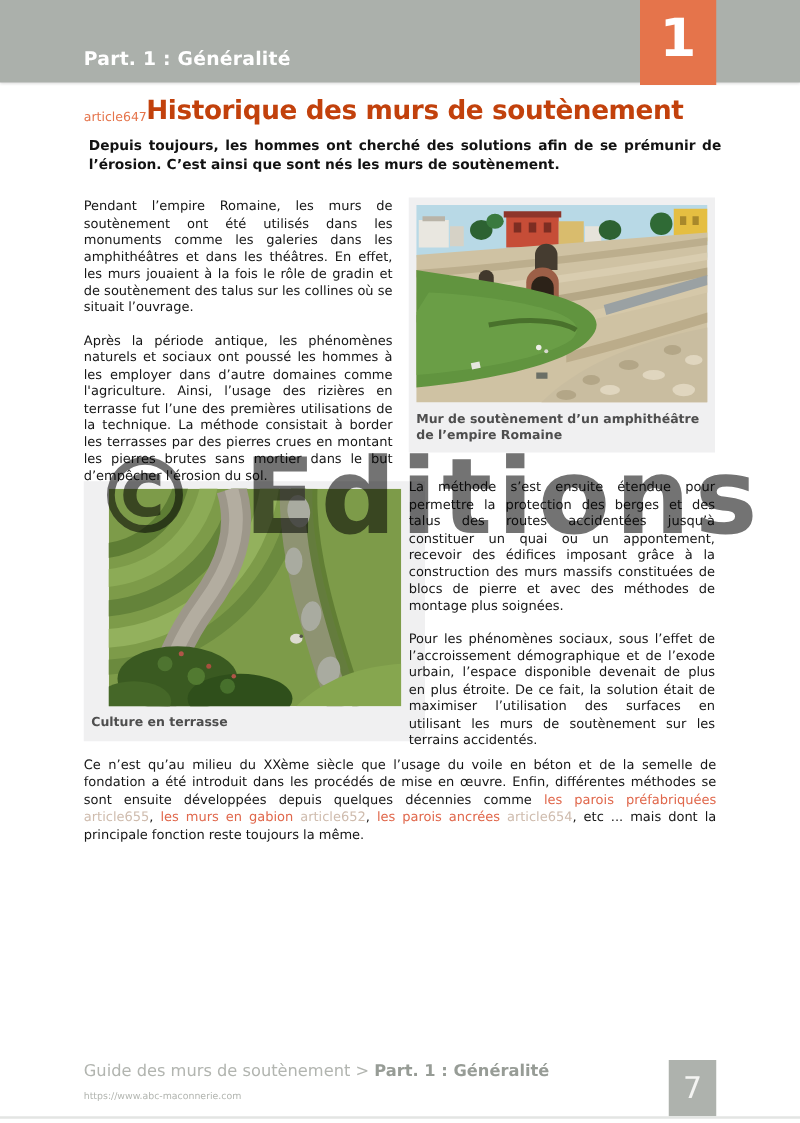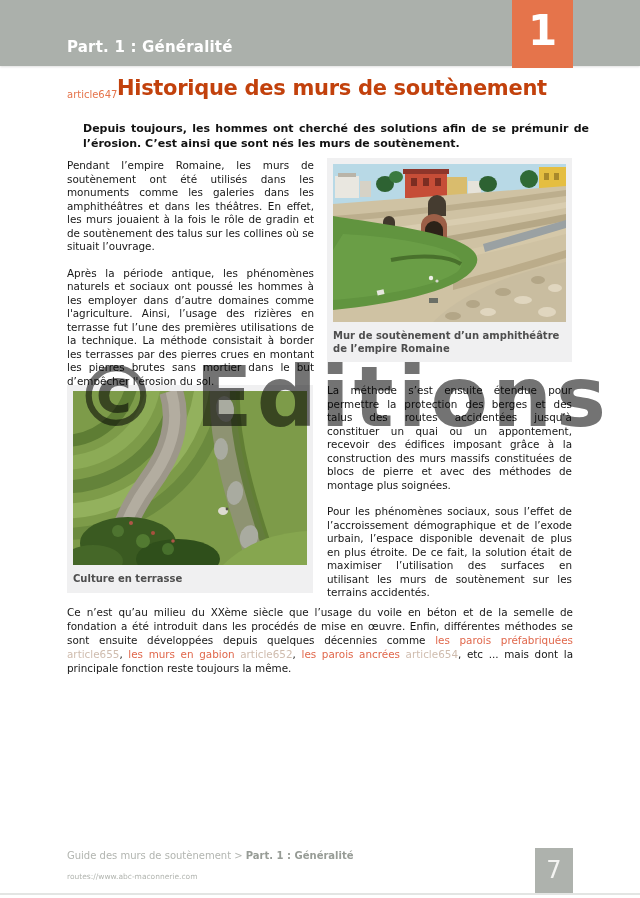--- a/index.html
+++ b/index.html
@@ -9,43 +9,43 @@
   }
   
   .header-bar{position:absolute;top:0;left:0;width:640px;height:66px;background:#abb0ab;box-shadow:0 1px 2px rgba(0,0,0,.12);}
   .part-title{position:absolute;left:67px;top:38px;font-size:15px;font-weight:bold;color:#ffffff;letter-spacing:.2px;}
   .chapter-tab{position:absolute;top:0;left:512px;width:61px;height:68px;background:#e5744b;color:#ffffff;
     font-size:42px;font-weight:bold;text-align:center;line-height:62px;}
   
   .article-ref{position:absolute;left:67px;top:89px;font-size:10px;font-weight:normal;color:#e5744b;}
   .page-title{position:absolute;left:117px;top:76px;font-size:21px;font-weight:bold;color:#c2410c;letter-spacing:-.3px;white-space:nowrap;}
   .intro-text{position:absolute;left:67px;top:106px;width:506px;font-size:11px;font-weight:bold;color:#121212;
-    line-height:14.5px;text-align:justify;margin:16px;}
+    line-height:14.5px;text-align:justify;margin:4px;}
   
   .body-col{position:absolute;width:247px;}
   .col-l1{left:67px;top:159px;}
   .col-r2{left:327px;top:384px;width:245px;}
   .body-col p{margin:0 0 13px 0;font-size:10.4px;line-height:13.5px;color:#161616;text-align:justify;}
   
   .fig-card{position:absolute;background:#f0f0f1;}
   .fig-amphi{left:327px;top:158px;width:245px;height:204px;}
-  .fig-terrace{left:67px;top:385px;width:246px;height:208px;}
+  .fig-terrace{left:67px;top:385px;width:273px;height:208px;}
   .fig-card svg{display:block;margin:6px auto 0 auto;}
   .fig-caption{font-size:10px;font-weight:bold;color:#4e4e4e;text-align:left;line-height:13px;margin:7px 6px 0 6px;}
   
   .closing{position:absolute;left:67px;top:605px;width:506px;font-size:10.4px;line-height:14px;color:#161616;text-align:justify;margin:0;}
   .closing a.link{color:#e0674b;text-decoration:none;cursor:pointer;}
   .closing .ref{color:#cfbcae;}
   
   .watermark{position:absolute;left:0;top:0;width:640px;height:898px;pointer-events:none;z-index:20;
     mix-blend-mode:multiply;color:#737373;font-weight:bold;}
   .wm-line1{position:absolute;left:74px;top:348px;font-size:84px;letter-spacing:4px;white-space:nowrap;}
   .wm-line2{position:absolute;left:82px;top:436px;font-size:112px;letter-spacing:64px;white-space:nowrap;}
   
-  .footer-crumb{position:absolute;left:67px;top:850px;font-size:10px;color:#b2b5b0;white-space:nowrap;}
+  .footer-crumb{position:absolute;left:67px;top:850px;font-size:13px;color:#b2b5b0;white-space:nowrap;}
   .footer-crumb b{color:#979c96;}
   .footer-url{position:absolute;left:67px;top:872px;font-size:7.5px;color:#b2b5b0;white-space:nowrap;}
   .page-num-badge{position:absolute;left:535px;top:848px;width:38px;height:45px;background:#aeb2ad;
     color:#f4f4f2;font-size:24px;text-align:center;line-height:45px;}
   .bottom-line{position:absolute;left:0;top:893px;width:640px;height:2px;background:#e3e5e3;}
 </style>
 </head>
 <body>
 
 <div class="header-bar"></div>
@@ -157,15 +157,15 @@
   <p>Pour les phénomènes sociaux, sous l’effet de l’accroissement démographique et de l’exode urbain, l’espace disponible devenait de plus en plus étroite. De ce fait, la solution était de maximiser l’utilisation des surfaces en utilisant les murs de soutènement sur les terrains accidentés.</p>
 </div>
 
 <p class="closing"><span>Ce n’est qu’au milieu du XXème siècle que l’usage du voile en béton et de la semelle de fondation a été introduit dans les procédés de mise en œuvre. Enfin, différentes méthodes se sont ensuite développées depuis quelques décennies comme </span><a class="link">les parois préfabriquées</a><span class="ref"> article655</span><span>, </span><a class="link">les murs en gabion</a><span class="ref"> article652</span><span>, </span><a class="link">les parois ancrées</a><span class="ref"> article654</span><span>, etc ... mais dont la principale fonction reste toujours la même.</span></p>
 
 <div class="watermark">
   <div class="wm-line1">© Editions</div>
 </div>
 
 <div class="footer-crumb"><span>Guide des murs de soutènement &gt; </span><b>Part. 1 : Généralité</b></div>
-<div class="footer-url">routes://www.abc-maconnerie.com</div>
+<div class="footer-url">https://www.abc-maconnerie.com</div>
 <div class="page-num-badge">7</div>
 <div class="bottom-line"></div>
 
 </body></html>

